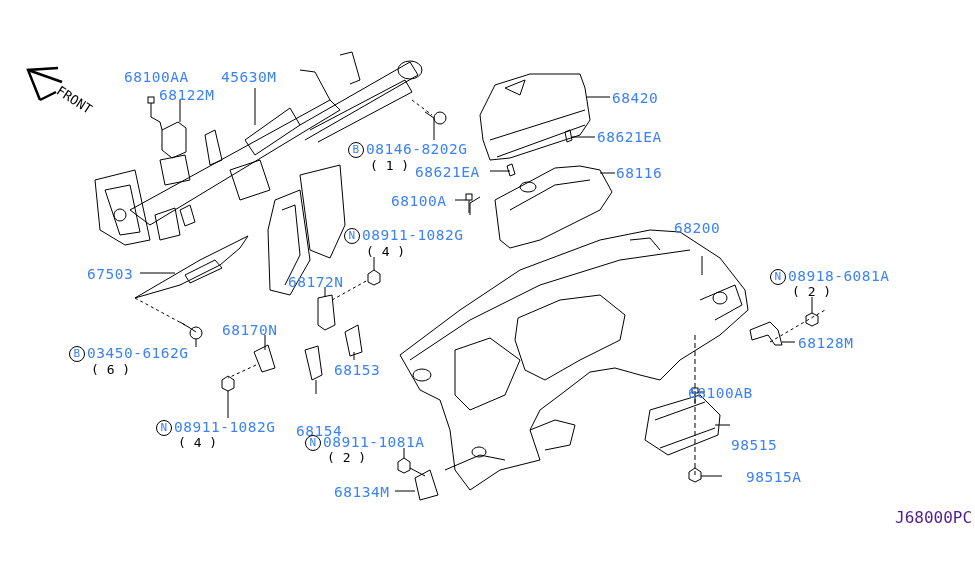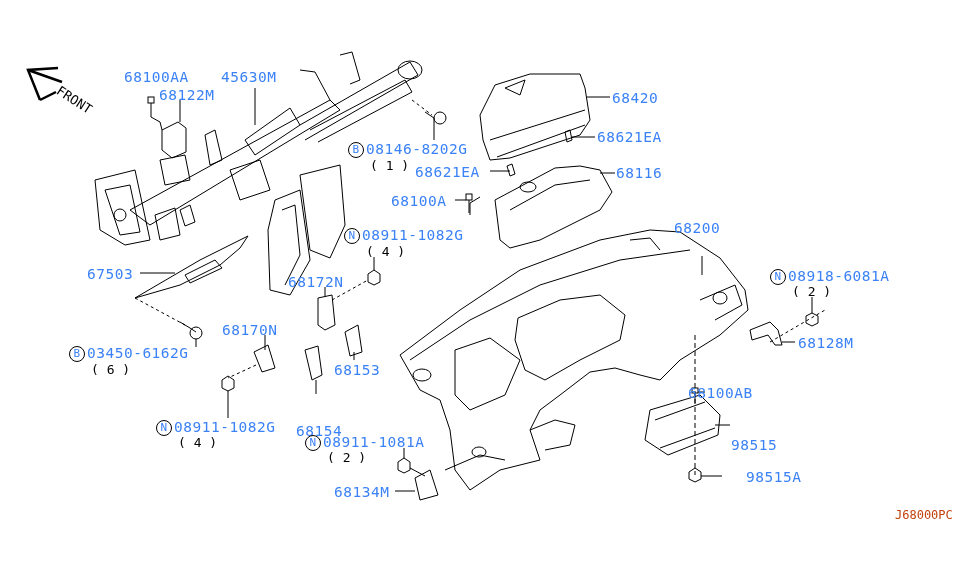--- a/index.html
+++ b/index.html
@@ -1,21 +1,21 @@
 <!DOCTYPE html>
 <html><head>
 <meta charset="utf-8">
 <style>
   html, body { margin:0; padding:0; background:#ffffff; }
   body { width:975px; height:566px; position:relative; overflow:hidden; font-family:"DejaVu Sans Mono", monospace; }
   #stage { position:absolute; left:0; top:0; width:975px; height:566px; }
   .lbl { position:absolute; font-family:"DejaVu Sans Mono","Liberation Mono",monospace; font-size:14.5px; color:#3b82f6; white-space:nowrap; line-height:1; letter-spacing:0.5px; }
   .qty { position:absolute; font-family:"DejaVu Sans Mono","Liberation Mono",monospace; font-size:13px; color:#000; white-space:nowrap; line-height:1; }
   .circ { display:inline-block; width:14px; height:14px; border:1px solid #000; border-radius:50%; font-size:11px; line-height:14px; text-align:center; margin-right:2px; vertical-align:1px; }
-  .code { position:absolute; font-family:"DejaVu Sans Mono",monospace; font-size:12px; color:#c2410c; white-space:nowrap; }
+  .code { position:absolute; font-family:"DejaVu Sans Mono",monospace; font-size:16px; color:#4c1d95; white-space:nowrap; }
   .front { position:absolute; font-family:"DejaVu Sans Mono",monospace; font-size:13px; transform:rotate(33deg); transform-origin:left top; }
   svg path, svg line, svg polyline, svg polygon, svg ellipse, svg rect, svg circle { fill:none; stroke:#000; stroke-width:1; }
 </style>
 </head>
 <body>
 
 <div id="stage">
 
   <svg width="975" height="566" style="position:absolute;left:0;top:0">
 

